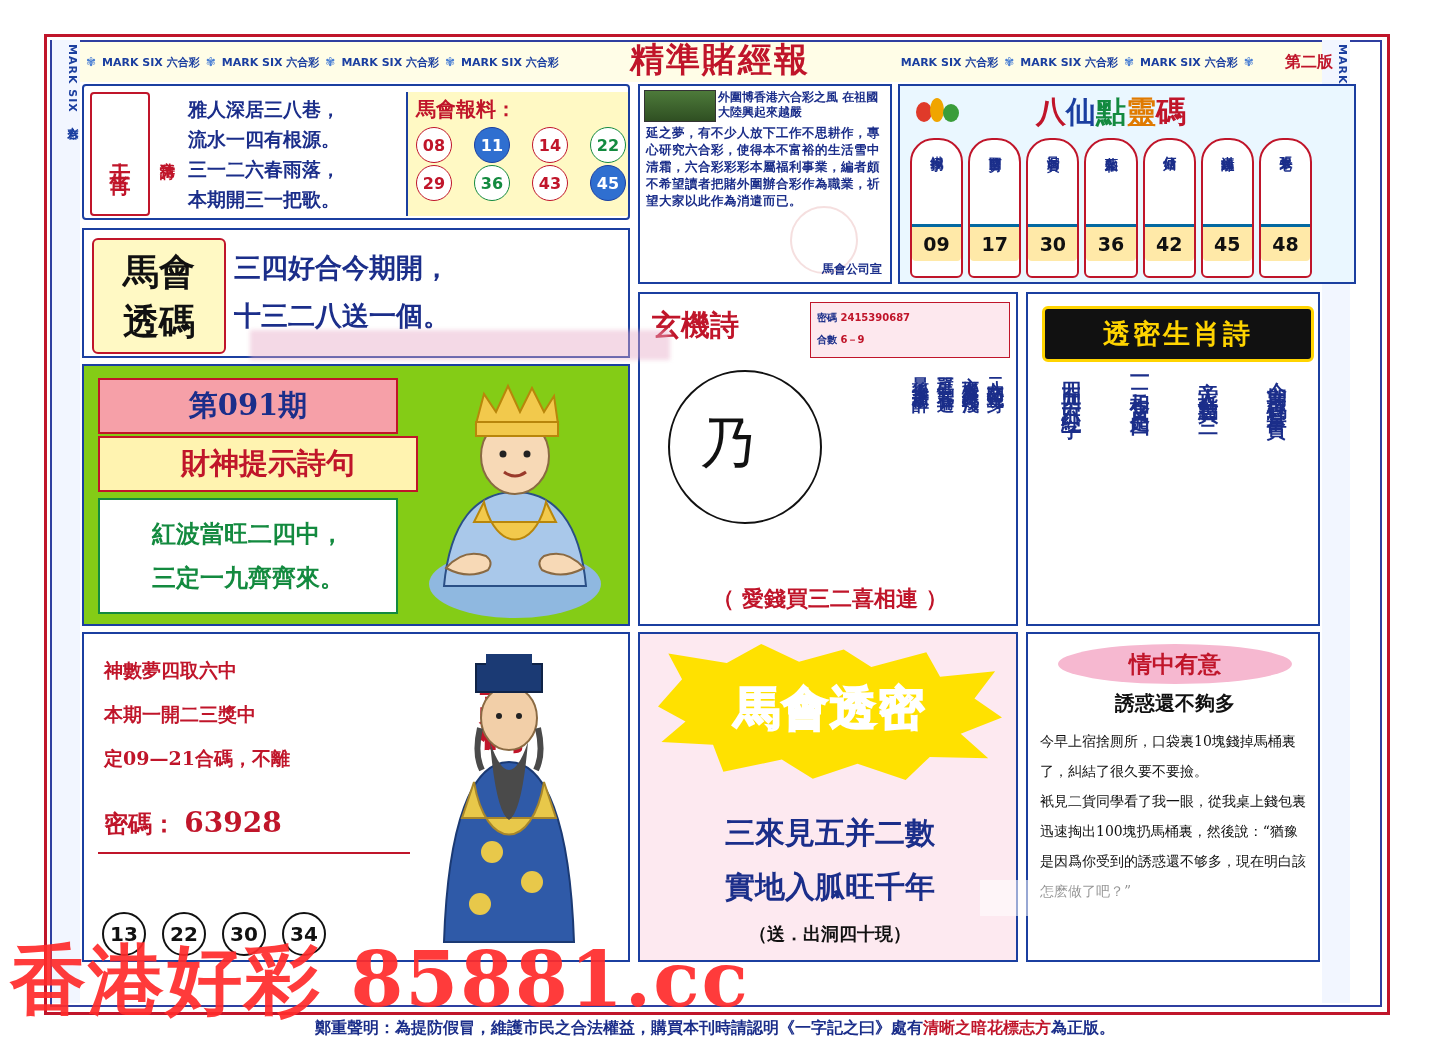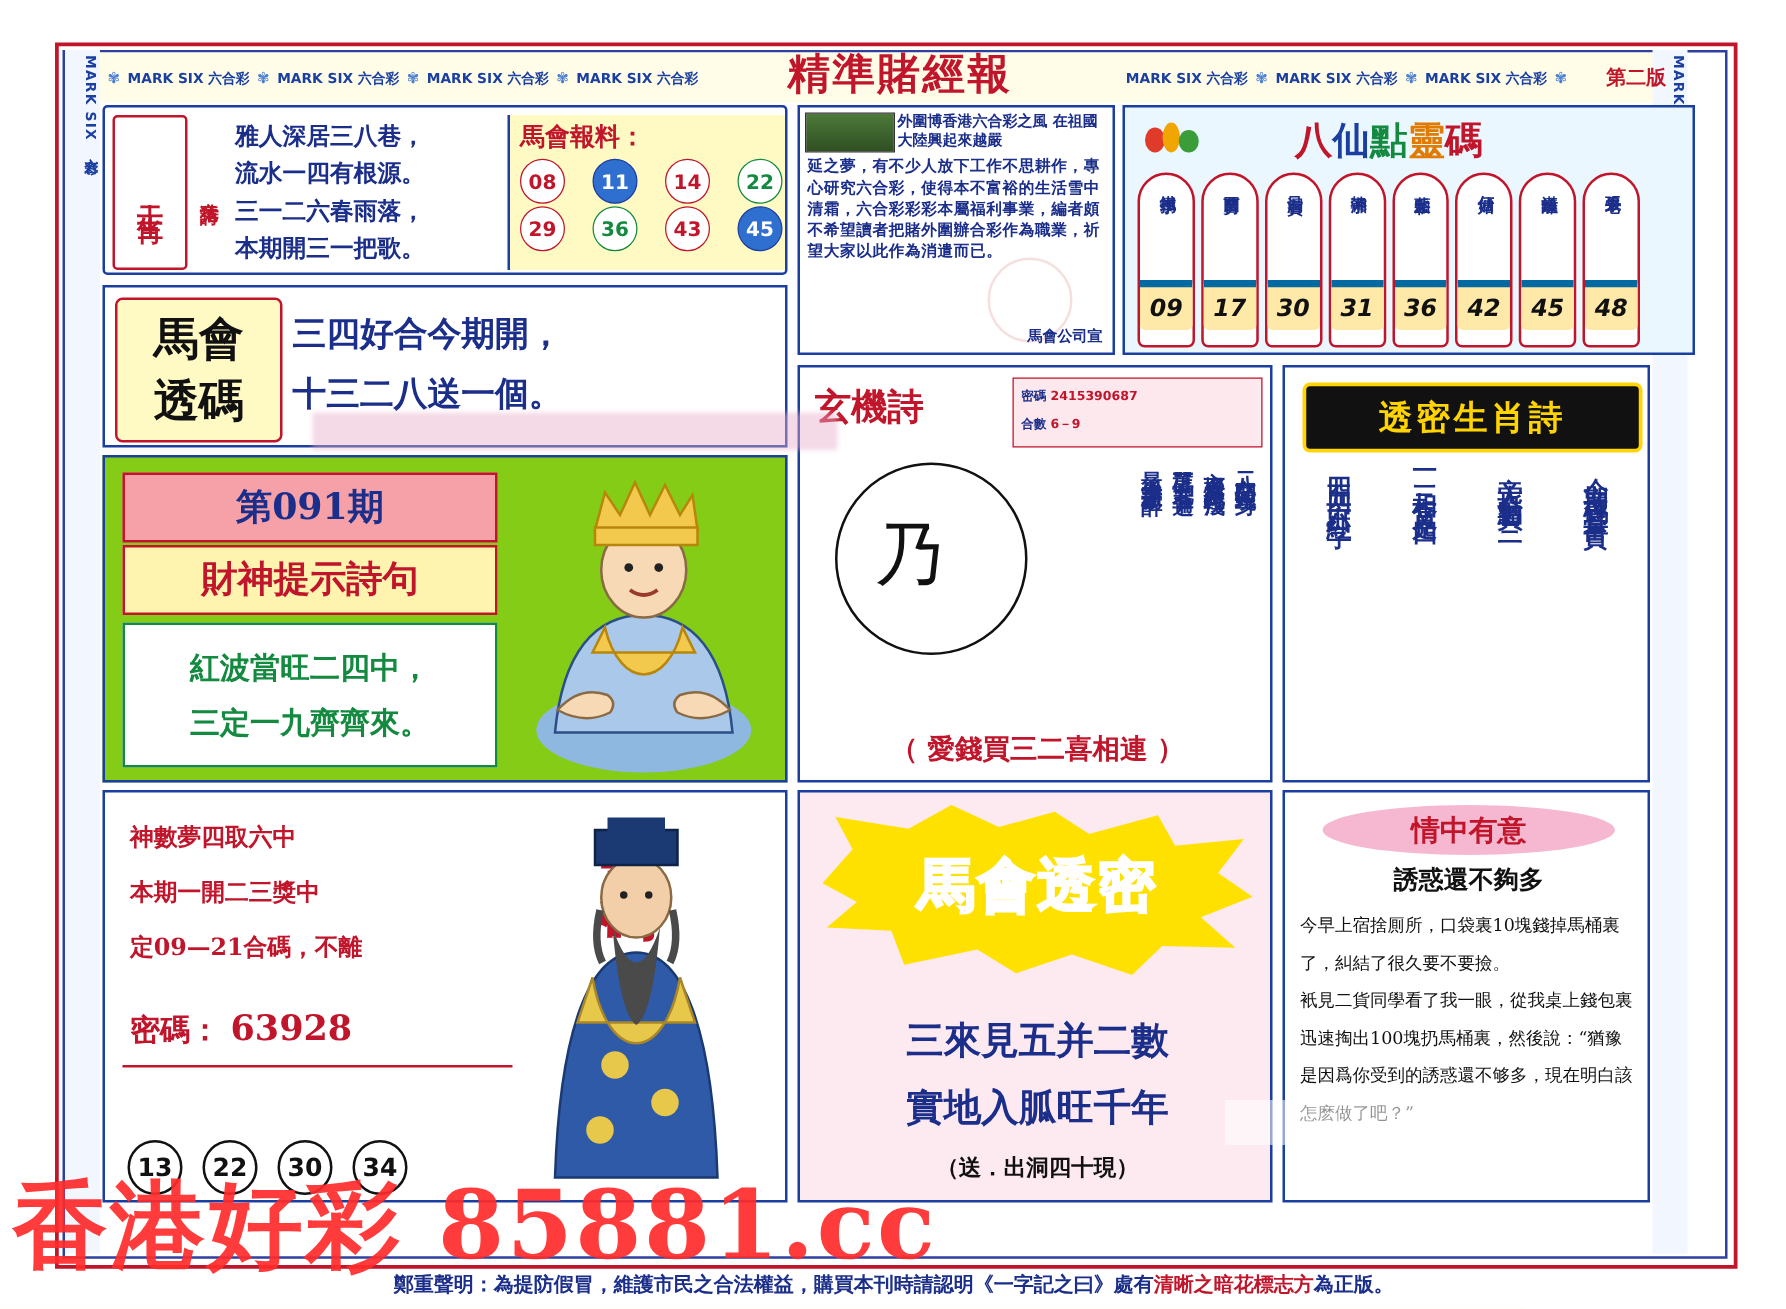--- a/index.html
+++ b/index.html
@@ -69,41 +69,41 @@
   
   #b-baxian{left:816px;top:0px;width:458px;height:200px;background:#eaf7ff;border:2px solid #1b3fa0;}
   .baxian-title{position:absolute;left:0;top:6px;width:422px;text-align:center;font-size:30px;font-weight:bold;
     font-family:"DejaVu Serif","Liberation Serif",serif;}
   .bt-c1{color:#c0152a;} .bt-c2{color:#1b3fa0;} .bt-c3{color:#138a3f;} .bt-c4{color:#e07a00;}
   .veg{position:absolute;left:16px;top:8px;width:44px;height:34px;}
   .veg i{position:absolute;display:block;border-radius:50%;}
   .cols{position:absolute;left:10px;top:52px;width:402px;height:140px;display:flex;gap:5px;}
   .col{flex:1;border:2px solid #c0152a;border-radius:24px 24px 6px 6px;background:#fff;display:flex;flex-direction:column;align-items:center;}
   .col .name{writing-mode:vertical-rl;font-size:13px;font-weight:bold;color:#1b2e8a;margin-top:6px;height:78px;letter-spacing:1px;}
-  .col .num{width:100%;height:34px;background:#ffe9a8;border-top:6px solid #0369a1;border-radius:0 0 4px 4px;
-    display:flex;align-items:center;justify-content:center;font-size:19px;font-weight:bold;color:#111;font-style:italic;}
+  .col .num{width:100%;height:34px;background:#ffe9a8;border-top:3px solid #0369a1;border-radius:0 0 4px 4px;
+    display:flex;align-items:center;justify-content:center;font-size:19px;font-weight:bold;color:#111;}
 
   
   #b-touma{left:0px;top:144px;width:548px;height:130px;background:#ffffff;border:2px solid #1b3fa0;}
   .touma-badge{position:absolute;left:8px;top:8px;width:130px;height:112px;background:#fff9c4;border:2px solid #c0152a;border-radius:6px;
     display:flex;align-items:center;justify-content:center;}
   .touma-badge .t{font-size:36px;font-weight:bold;color:#111;line-height:50px;text-align:center;
     font-family:"DejaVu Serif","Liberation Serif",serif;}
   .touma-text{position:absolute;left:150px;top:14px;width:386px;}
   .touma-text div{font-size:27px;font-weight:bold;color:#1b2e8a;line-height:48px;
     font-family:"DejaVu Serif","Liberation Serif",serif;}
 
   
   #b-caishen{left:0px;top:280px;width:548px;height:262px;background:#84cc16;border:2px solid #1b3fa0;}
   .issue{position:absolute;left:14px;top:12px;width:296px;height:52px;background:#f6a0a8;border:2px solid #c0152a;
     display:flex;align-items:center;justify-content:center;font-size:29px;font-weight:bold;color:#1b2e8a;
     font-family:"DejaVu Serif","Liberation Serif",serif;}
   .caititle{position:absolute;left:14px;top:70px;width:296px;height:52px;background:#fff3b0;border:2px solid #c0152a;
     display:flex;align-items:center;justify-content:center;font-size:29px;font-weight:bold;color:#c0152a;
-    font-family:Liberation Serif, serif;}
+    font-family:Liberation Serif, serif;padding-left:20px;}
   .caipoem{position:absolute;left:14px;top:132px;width:296px;height:112px;background:#ffffff;border:2px solid #138a3f;
     display:flex;flex-direction:column;align-items:center;justify-content:center;}
   .caipoem div{font-size:24px;font-weight:bold;color:#138a3f;line-height:44px;
     font-family:"DejaVu Serif","Liberation Serif",serif;}
   .godfig{position:absolute;left:322px;top:6px;width:218px;height:248px;}
 
   
   #b-xuanji{left:556px;top:208px;width:380px;height:334px;background:#ffffff;border:2px solid #1b3fa0;}
   .xj-title{position:absolute;left:12px;top:12px;font-size:29px;font-weight:bold;color:#c0152a;
     font-family:"DejaVu Serif","Liberation Serif",serif;}
@@ -273,24 +273,20 @@
           <span class="name">鐵拐李</span>
           <span class="num">09</span>
         </div>
         <div class="col">
           <span class="name">曹國舅</span>
           <span class="num">17</span>
         </div>
         <div class="col">
           <span class="name">呂洞賓</span>
           <span class="num">30</span>
-        </div>
-        <div class="col">
-          <span class="name">韓湘子</span>
-          <span class="num">31</span>
         </div>
         <div class="col">
           <span class="name">藍采和</span>
           <span class="num">36</span>
         </div>
         <div class="col">
           <span class="name">何仙姑</span>
           <span class="num">42</span>
         </div>
         <div class="col">

